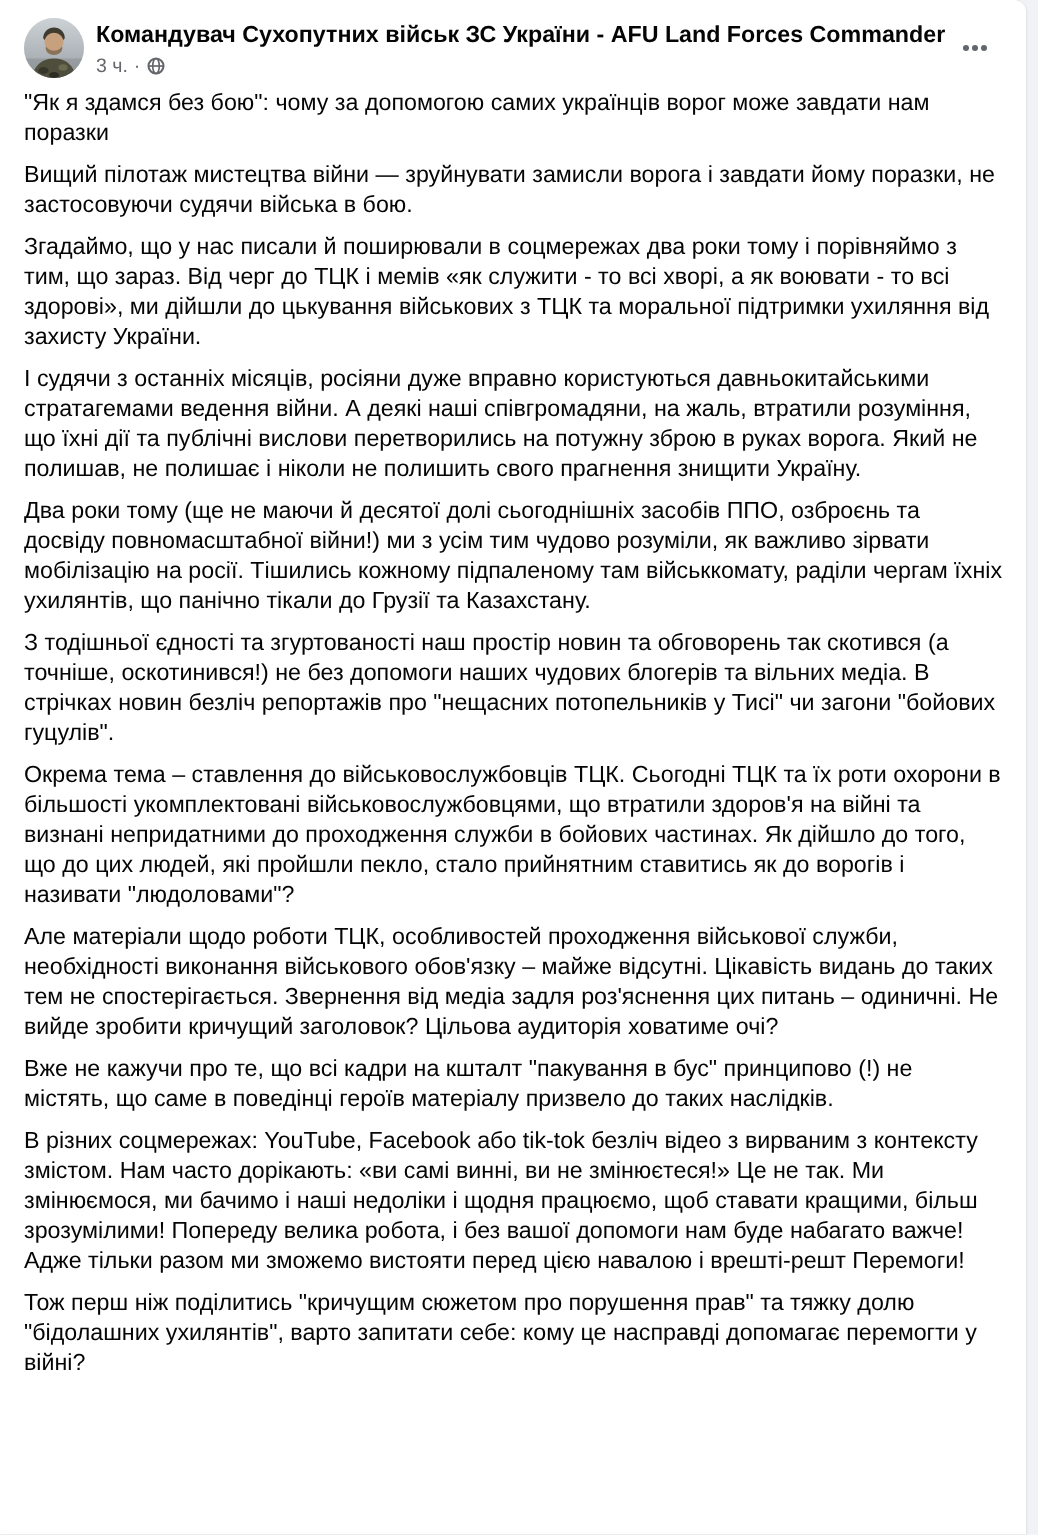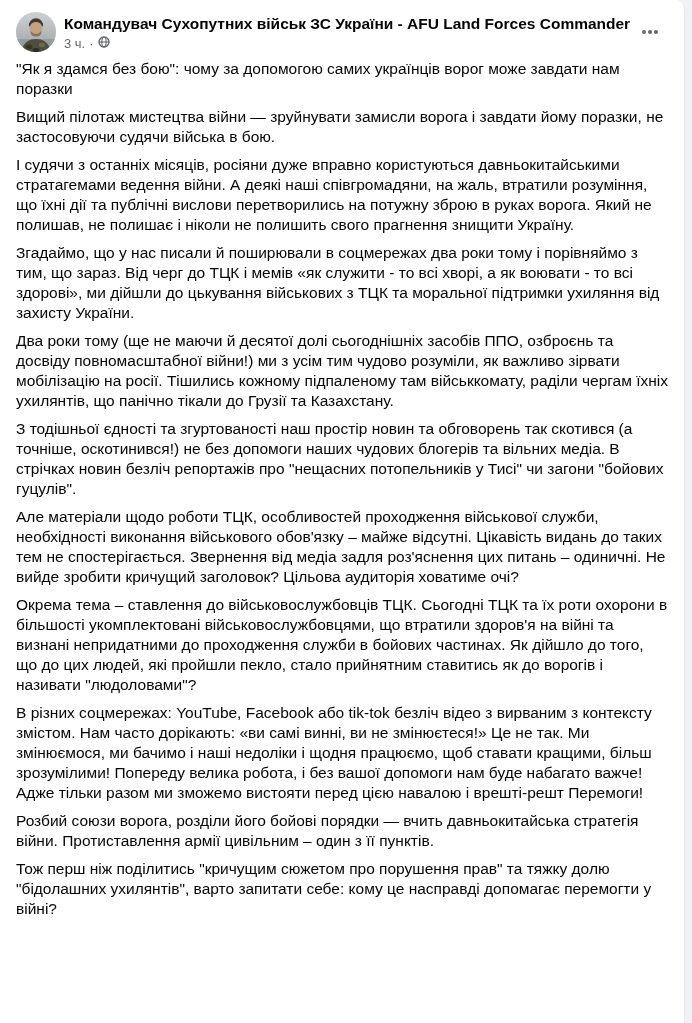--- a/index.html
+++ b/index.html
@@ -44,20 +44,21 @@
     line-height: 19px;
     color: #050505;
     white-space: nowrap;
     overflow: hidden;
     text-decoration: none;
     display: block;
     cursor: pointer;
   }
   .meta-row {
     display: flex;
+    align-items: center;
     gap: 4px;
     margin-top: 3px;
     font-size: 13px;
     line-height: 16px;
     color: #65676b;
   }
   .meta-row .timestamp { cursor: pointer; }
   .menu-button {
     flex: none;
     width: 36px; height: 36px;
@@ -127,25 +128,25 @@
         <circle cx="10" cy="10" r="2" fill="#606770"></circle>
         <circle cx="16" cy="10" r="2" fill="#606770"></circle>
       </svg>
     </button>
 
   </div>
 
   <div class="post-body">
     <p>"Як я здамся без бою": чому за допомогою самих українців ворог може завдати нам поразки</p>
     <p>Вищий пілотаж мистецтва війни — зруйнувати замисли ворога і завдати йому поразки, не застосовуючи судячи війська в бою.</p>
+    <p>Згадаймо, що у нас писали й поширювали в соцмережах два роки тому і порівняймо з тим, що зараз. Від черг до ТЦК і мемів «як служити - то всі хворі, а як воювати - то всі здорові», ми дійшли до цькування військових з ТЦК та моральної підтримки ухиляння від захисту України.</p>
     <p>І судячи з останніх місяців, росіяни дуже вправно користуються давньокитайськими стратагемами ведення війни. А деякі наші співгромадяни, на жаль, втратили розуміння, що їхні дії та публічні вислови перетворились на потужну зброю в руках ворога. Який не полишав, не полишає і ніколи не полишить свого прагнення знищити Україну.</p>
-    <p>Згадаймо, що у нас писали й поширювали в соцмережах два роки тому і порівняймо з тим, що зараз. Від черг до ТЦК і мемів «як служити - то всі хворі, а як воювати - то всі здорові», ми дійшли до цькування військових з ТЦК та моральної підтримки ухиляння від захисту України.</p>
     <p>Два роки тому (ще не маючи й десятої долі сьогоднішніх засобів ППО, озброєнь та досвіду повномасштабної війни!) ми з усім тим чудово розуміли, як важливо зірвати мобілізацію на росії. Тішились кожному підпаленому там військкомату, раділи чергам їхніх ухилянтів, що панічно тікали до Грузії та Казахстану.</p>
     <p>З тодішньої єдності та згуртованості наш простір новин та обговорень так скотився (а точніше, оскотинився!) не без допомоги наших чудових блогерів та вільних медіа. В стрічках новин безліч репортажів про "нещасних потопельників у Тисі" чи загони "бойових гуцулів".</p>
+    <p>Окрема тема – ставлення до військовослужбовців ТЦК. Сьогодні ТЦК та їх роти охорони в більшості укомплектовані військовослужбовцями, що втратили здоров'я на війні та визнані непридатними до проходження служби в бойових частинах. Як дійшло до того, що до цих людей, які пройшли пекло, стало прийнятним ставитись як до ворогів і називати "людоловами"?</p>
     <p>Але матеріали щодо роботи ТЦК, особливостей проходження військової служби, необхідності виконання військового обов'язку – майже відсутні. Цікавість видань до таких тем не спостерігається. Звернення від медіа задля роз'яснення цих питань – одиничні. Не вийде зробити кричущий заголовок? Цільова аудиторія ховатиме очі?</p>
-    <p>Окрема тема – ставлення до військовослужбовців ТЦК. Сьогодні ТЦК та їх роти охорони в більшості укомплектовані військовослужбовцями, що втратили здоров'я на війні та визнані непридатними до проходження служби в бойових частинах. Як дійшло до того, що до цих людей, які пройшли пекло, стало прийнятним ставитись як до ворогів і називати "людоловами"?</p>
+    <p>Вже не кажучи про те, що всі кадри на кшталт "пакування в бус" принципово (!) не містять, що саме в поведінці героїв матеріалу призвело до таких наслідків.</p>
     <p>В різних соцмережах: YouTube, Facebook або tik-tok безліч відео з вирваним з контексту змістом. Нам часто дорікають: «ви самі винні, ви не змінюєтеся!» Це не так. Ми змінюємося, ми бачимо і наші недоліки і щодня працюємо, щоб ставати кращими, більш зрозумілими! Попереду велика робота, і без вашої допомоги нам буде набагато важче! Адже тільки разом ми зможемо вистояти перед цією навалою і врешті-решт Перемоги!</p>
-    <p>Розбий союзи ворога, розділи його бойові порядки — вчить давньокитайська стратегія війни. Протиставлення армії цивільним – один з її пунктів.</p>
     <p>Тож перш ніж поділитись "кричущим сюжетом про порушення прав" та тяжку долю "бідолашних ухилянтів", варто запитати себе: кому це насправді допомагає перемогти у війні?</p>
 
   </div>
 
 </div>
 
 </body></html>

